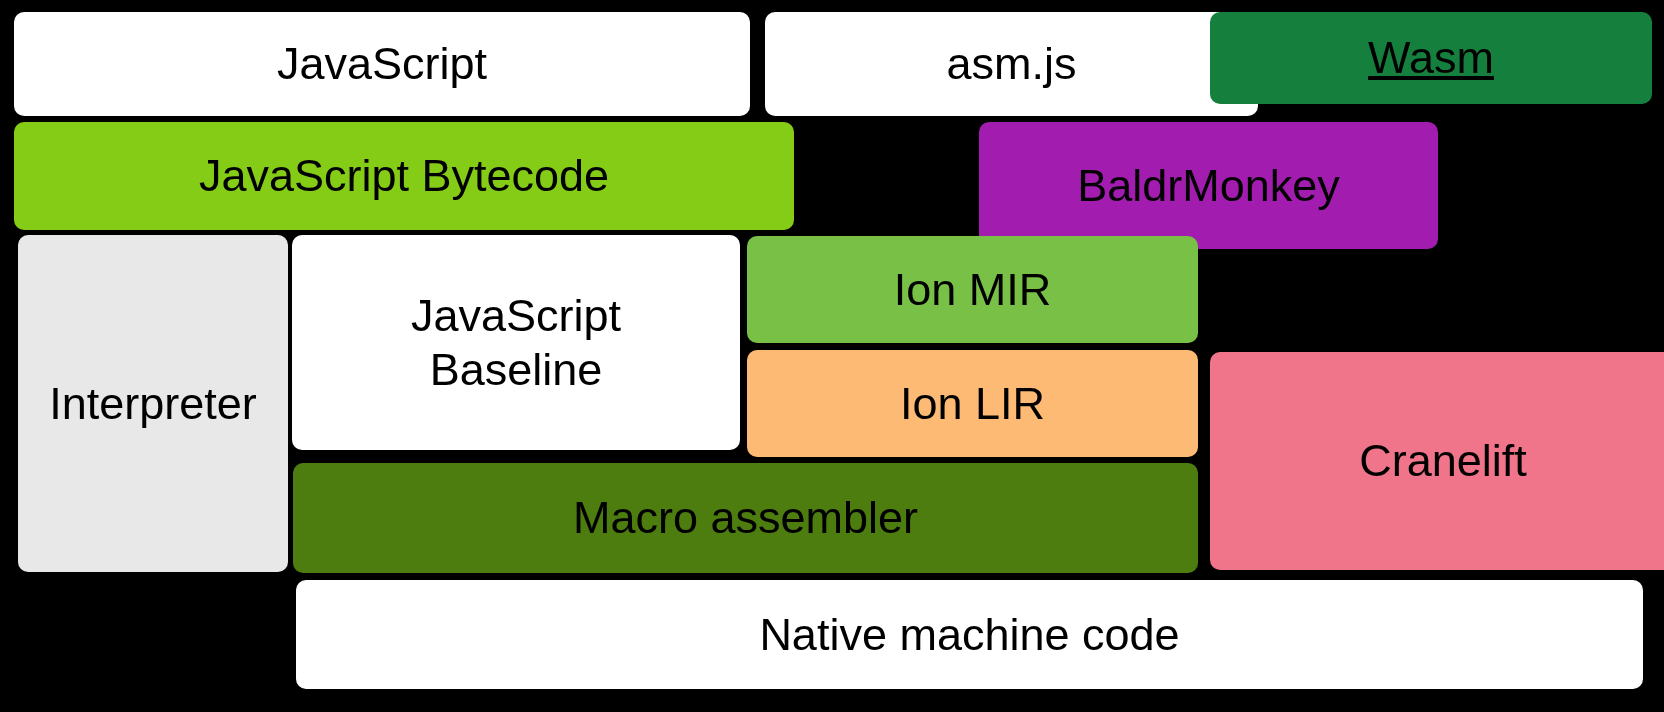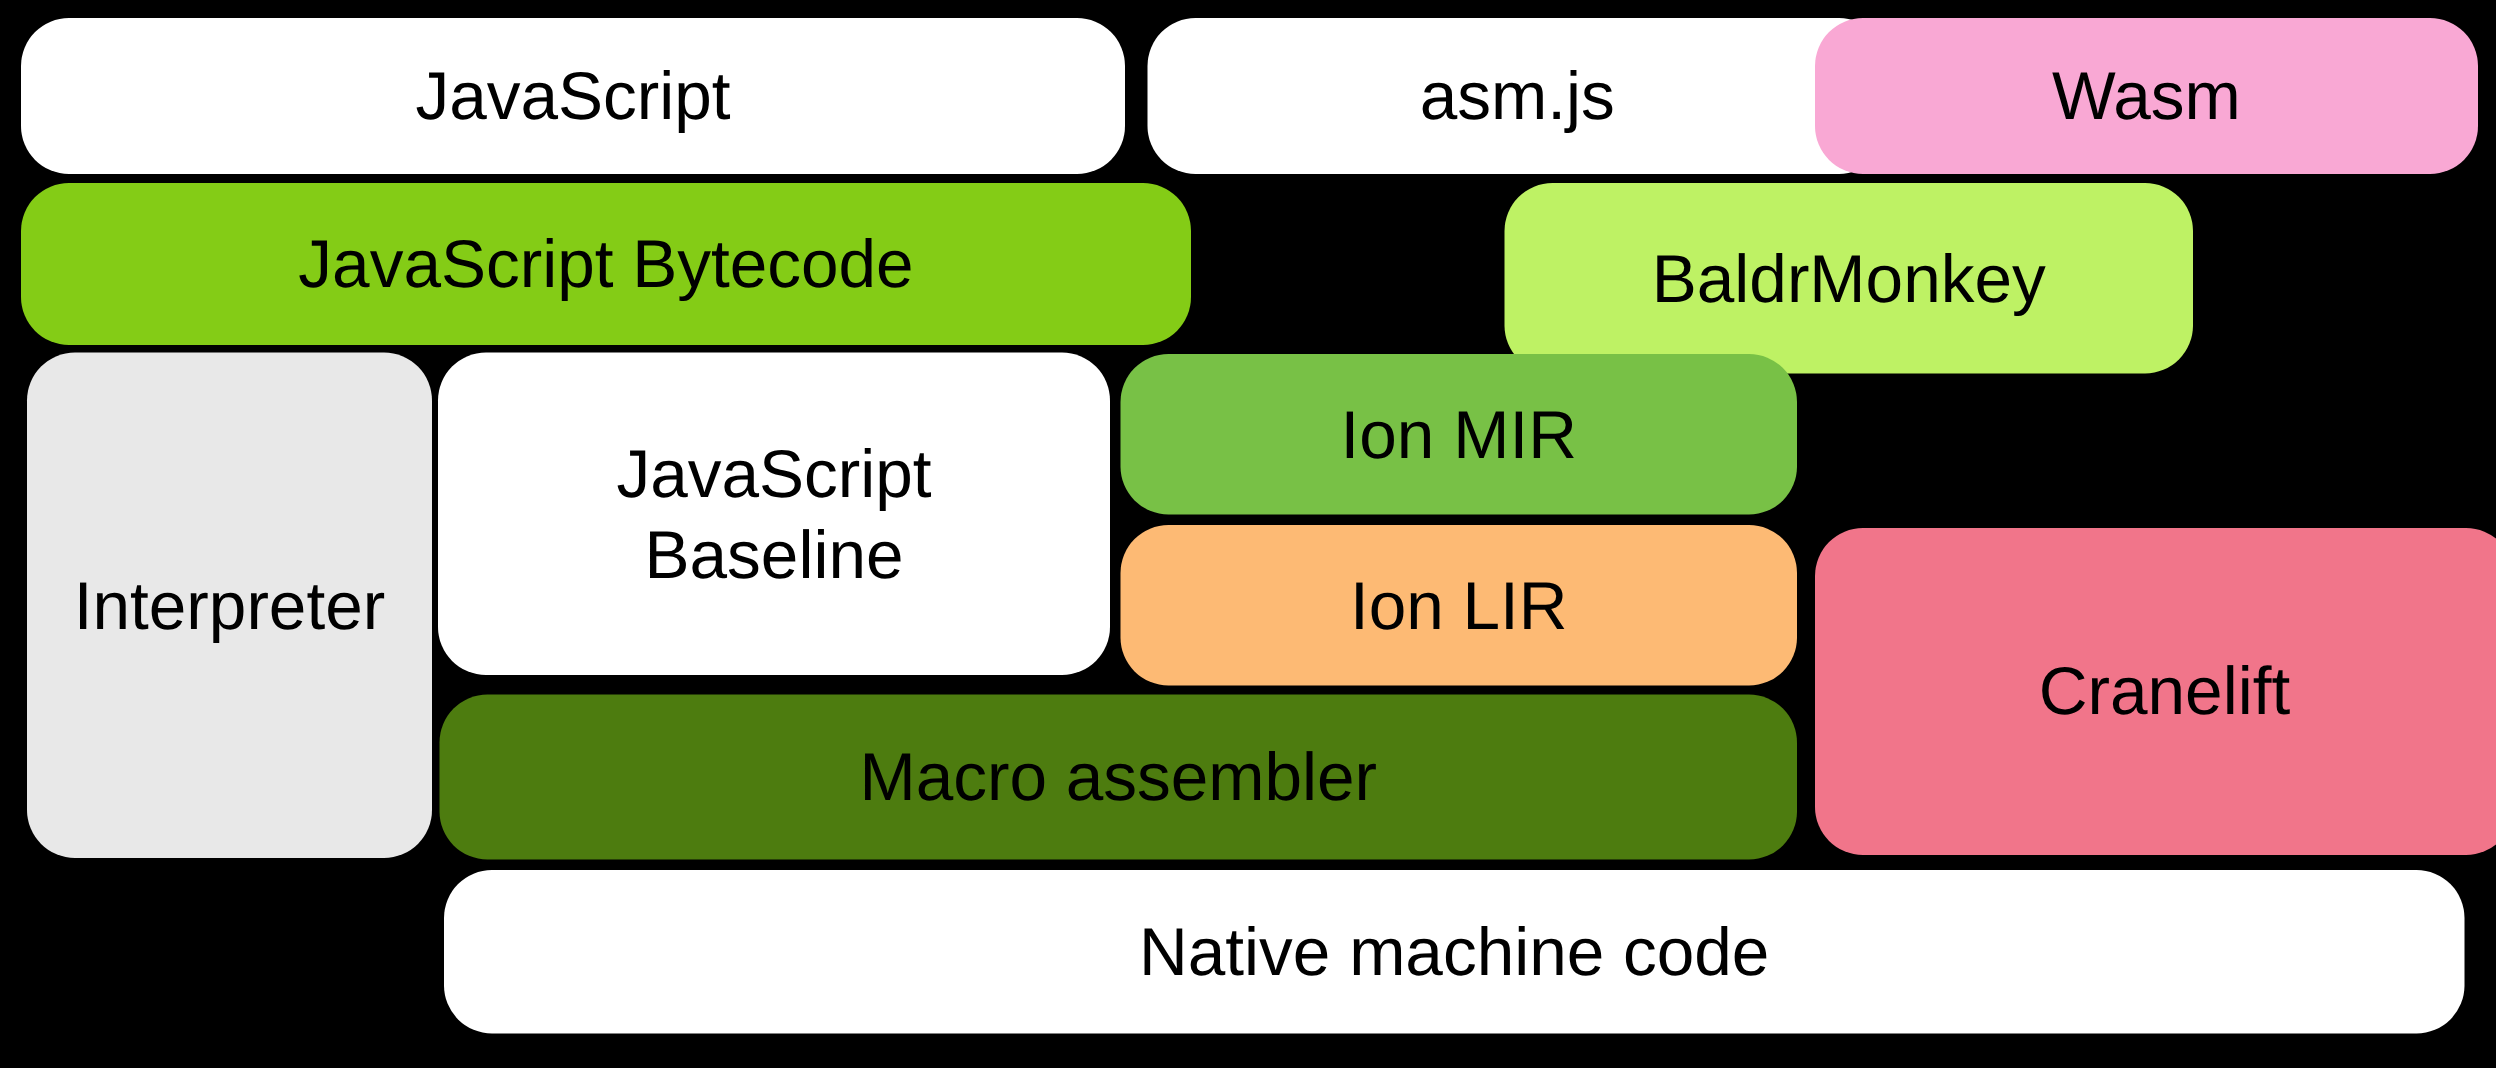--- a/index.html
+++ b/index.html
@@ -13,44 +13,44 @@
     height: 712px;
     background: #000000;
     overflow: hidden;
     font-family: "Liberation Sans", sans-serif;
   }
   .node {
     position: absolute;
     display: flex;
     align-items: center;
     justify-content: center;
-    border-radius: 32px;
+    border-radius: 10px;
     background: #ffffff;
     color: #000000;
     font-size: 45px;
     line-height: 1.18;
     text-align: center;
     white-space: pre-line;
     box-sizing: border-box;
   }
 </style>
 </head>
 <body>
 
 <div class="stage">
 
   <div class="node" style="left: 14px; top: 12px; width: 736px; height: 104px; background: rgb(255, 255, 255);">JavaScript</div>
 
   <div class="node" style="left: 765px; top: 12px; width: 493px; height: 104px; background: rgb(255, 255, 255);">asm.js</div>
 
-  <div class="node" style="left: 1210px; top: 12px; width: 442px; height: 104px; background: #f9a8d4;">Wasm</div>
+  <div class="node" style="left: 1210px; top: 12px; width: 442px; height: 92px; background: #15803d; text-decoration: underline;">Wasm</div>
 
   <div class="node" style="left: 14px; top: 122px; width: 780px; height: 108px; background: #84cc16;">JavaScript Bytecode</div>
 
-  <div class="node" style="left: 1003px; top: 122px; width: 459px; height: 127px; background: #bef264;">BaldrMonkey</div>
+  <div class="node" style="left: 979px; top: 122px; width: 459px; height: 127px; background: #a21caf;">BaldrMonkey</div>
 
   <div class="node" style="left: 18px; top: 235px; width: 270px; height: 337px; background: rgb(232, 232, 232);">Interpreter</div>
 
   <div class="node" style="left: 292px; top: 235px; width: 448px; height: 215px; background: rgb(255, 255, 255);">JavaScript
 Baseline</div>
 
   <div class="node" style="left: 747px; top: 236px; width: 451px; height: 107px; background: rgb(120, 193, 70);">Ion MIR</div>
 
   <div class="node" style="left: 747px; top: 350px; width: 451px; height: 107px; background: #fdba74;">Ion LIR</div>
 

